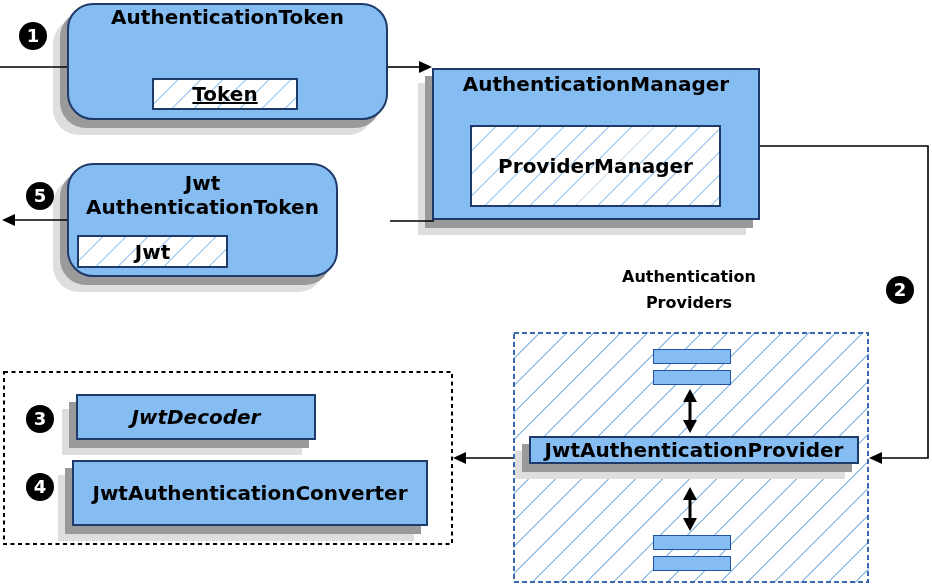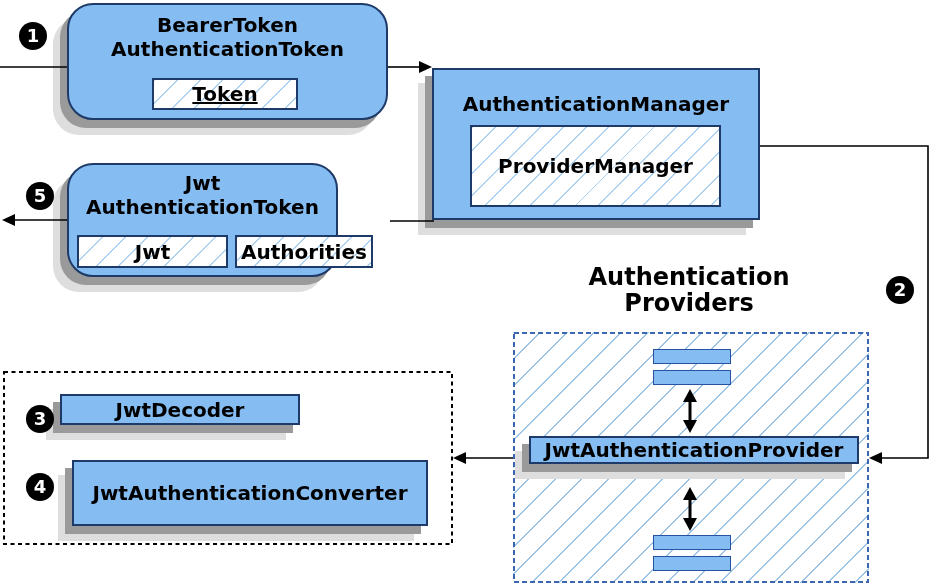--- a/index.html
+++ b/index.html
@@ -35,21 +35,21 @@
     position:absolute;left:653px;width:78px;height:15px;box-sizing:border-box;z-index:3;
     background:#85BDF2;border:1.5px solid #2552A3;
   }
   .badge{
     position:absolute;width:28px;height:28px;border-radius:50%;z-index:6;
     background:#000;color:#fff;display:flex;align-items:center;justify-content:center;
     font-size:18px;line-height:1;
   }
   .flow-label{
     position:absolute;left:558px;top:264px;width:262px;z-index:2;
-    text-align:center;font-size:24px;line-height:26px;
+    text-align:center;font-size:16px;line-height:26px;
   }
   .overlay{position:absolute;left:0;top:0;z-index:5;pointer-events:none;}
   .overlay line,.overlay path{stroke:#000;stroke-width:1.6px;fill:none;}
   .overlay .thick{stroke-width:3px;}
   .overlay polygon{fill:#000;stroke:none;}
   .overlay .dash-blue{fill:none;stroke:#3A67B0;stroke-width:2px;stroke-dasharray:5 3;}
   .overlay .dash-black{fill:none;stroke:#000;stroke-width:2px;stroke-dasharray:4 3.5;}
 </style>
 </head>
 <body>
@@ -57,45 +57,43 @@
 <div class="canvas">
 
   <div class="providers-bg"></div>
 
   <div class="flow-label">
     <div>Authentication</div>
     <div>Providers</div>
   </div>
 
   <div class="node rounded" style="left:67px;top:3px;width:321px;height:117px;">
-    <div class="node-title" style="padding-top:8px;">BearerToken</div>
     <div class="node-title">AuthenticationToken</div>
     <div class="field" style="left:83px;top:73px;width:146px;height:32px;text-decoration:underline;">Token</div>
   </div>
 
   <div class="node" style="left:432px;top:68px;width:328px;height:152px;">
-    <div class="node-title" style="padding-top:22px;">AuthenticationManager</div>
+    <div class="node-title" style="padding-top:2px;">AuthenticationManager</div>
     <div class="field" style="left:36px;top:55px;width:251px;height:82px;">ProviderManager</div>
   </div>
 
   <div class="node rounded" style="left:67px;top:163px;width:271px;height:114px;">
     <div class="node-title" style="padding-top:6px;">Jwt</div>
     <div class="node-title">AuthenticationToken</div>
     <div class="field" style="left:8px;top:70px;width:151px;height:33px;">Jwt</div>
-    <div class="field" style="left:166px;top:70px;width:138px;height:33px;">Authorities</div>
   </div>
 
   <div class="node center-label" style="left:529px;top:436px;width:330px;height:28px;">JwtAuthenticationProvider</div>
 
   <div class="bar" style="top:349px;"></div>
   <div class="bar" style="top:370px;"></div>
   <div class="bar" style="top:535px;"></div>
   <div class="bar" style="top:556px;"></div>
 
-  <div class="node center-label" style="left:60px;top:394px;width:240px;height:31px;">JwtDecoder</div>
+  <div class="node center-label" style="left:76px;top:394px;width:240px;height:46px;font-style:italic;">JwtDecoder</div>
 
   <div class="node center-label" style="left:72px;top:460px;width:356px;height:66px;">JwtAuthenticationConverter</div>
 
   <div class="badge" style="left:19px;top:22px;">1</div>
   <div class="badge" style="left:886px;top:276px;">2</div>
   <div class="badge" style="left:26px;top:405px;">3</div>
   <div class="badge" style="left:26px;top:473px;">4</div>
   <div class="badge" style="left:26px;top:182px;">5</div>
 
   <svg class="overlay" width="932" height="584" viewBox="0 0 932 584">

